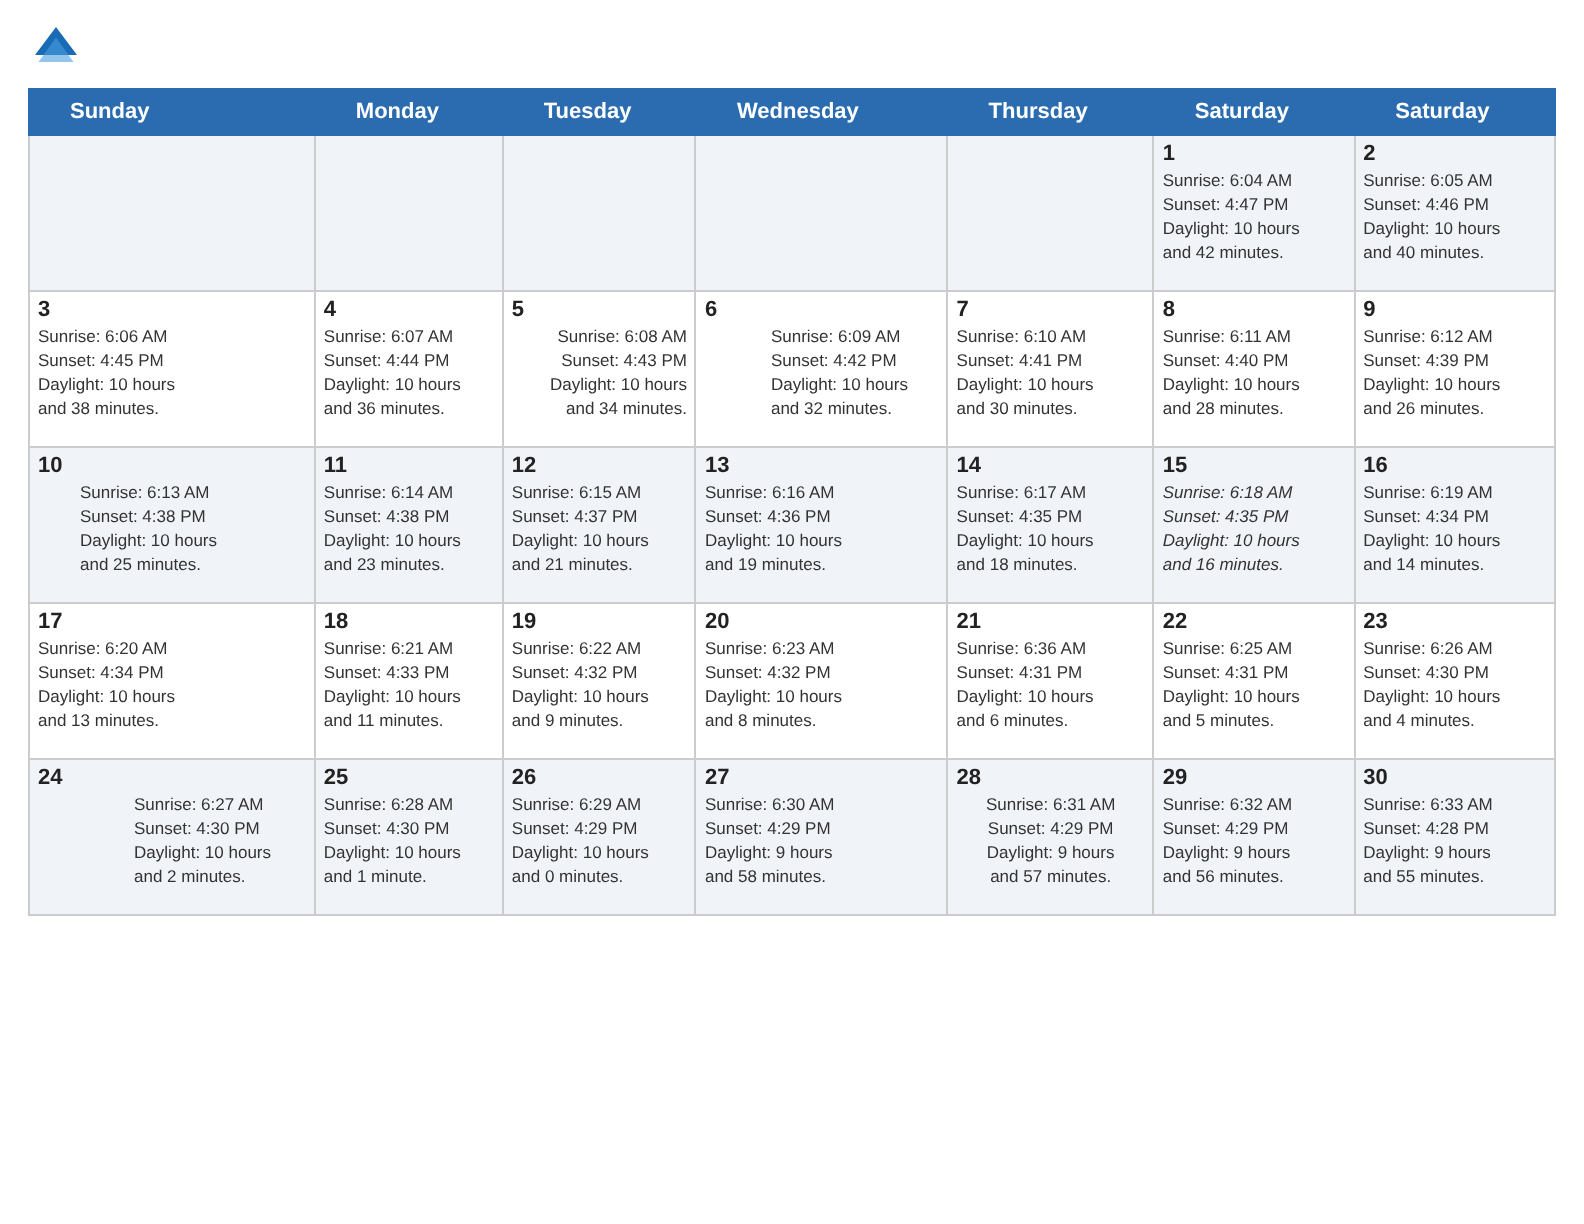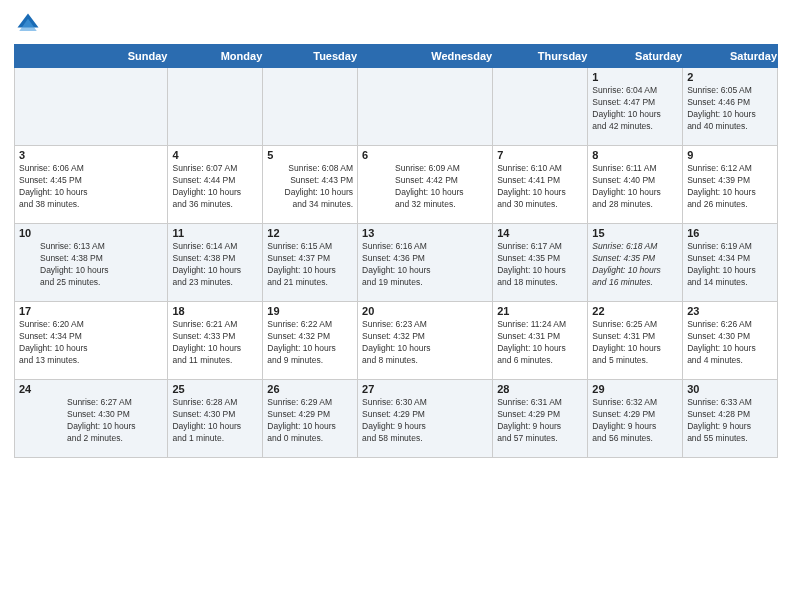--- a/index.html
+++ b/index.html
@@ -52,22 +52,22 @@
     table {
       width: 100%;
       border-collapse: collapse;
       font-size: 9.5px;
     }
     thead tr {
       background-color: #2b6cb0;
       color: #fff;
     }
     thead th {
-      padding: 5px 0;
-      text-align: right;
+      padding: 5px 20px;
+      text-align: left;
       font-size: 11px;
       font-weight: bold;
       border: 1px solid #2b6cb0;
     }
     tbody tr {
       vertical-align: top;
     }
     tbody td {
       border: 1px solid #ccc;
       padding: 3px 4px;
@@ -277,21 +277,21 @@
           </td>
           <td>
             <div class="day-num">20</div>
             <div class="day-info" style="white-space: pre-line;">Sunrise: 6:23 AM
 Sunset: 4:32 PM
 Daylight: 10 hours
 and 8 minutes.</div>
           </td>
           <td>
             <div class="day-num">21</div>
-            <div class="day-info" style="white-space: pre-line;">Sunrise: 11:24 AM
+            <div class="day-info" style="white-space: pre-line;">Sunrise: 6:36 AM
 Sunset: 4:31 PM
 Daylight: 10 hours
 and 6 minutes.</div>
           </td>
           <td>
             <div class="day-num">22</div>
             <div class="day-info" style="white-space: pre-line;">Sunrise: 6:25 AM
 Sunset: 4:31 PM
 Daylight: 10 hours
 and 5 minutes.</div>
@@ -328,21 +328,21 @@
           </td>
           <td>
             <div class="day-num">27</div>
             <div class="day-info" style="white-space: pre-line;">Sunrise: 6:30 AM
 Sunset: 4:29 PM
 Daylight: 9 hours
 and 58 minutes.</div>
           </td>
           <td>
             <div class="day-num">28</div>
-            <div class="day-info" style="white-space: pre-line;">Sunrise: 6:31 AM
+            <div class="day-info" style="white-space: pre-line; text-align: center;">Sunrise: 6:31 AM
 Sunset: 4:29 PM
 Daylight: 9 hours
 and 57 minutes.</div>
           </td>
           <td>
             <div class="day-num">29</div>
             <div class="day-info" style="white-space: pre-line;">Sunrise: 6:32 AM
 Sunset: 4:29 PM
 Daylight: 9 hours
 and 56 minutes.</div>

